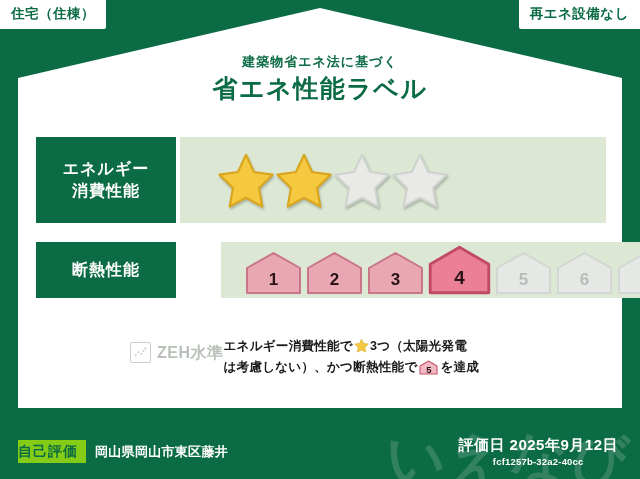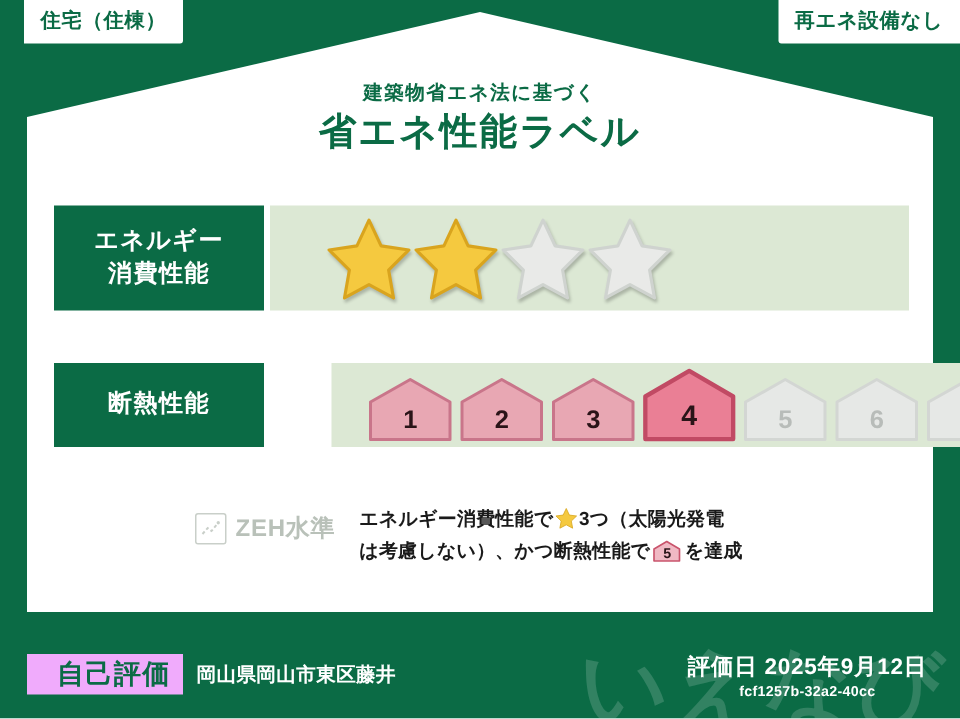--- a/index.html
+++ b/index.html
@@ -22,21 +22,21 @@
     background: #ffffff;
     color: #0b6b45;
     font-weight: bold;
     font-size: 13.5px;
     letter-spacing: 0.5px;
     padding: 7px 11px 8px 11px;
     white-space: nowrap;
     line-height: 1;
     z-index: 6;
   }
-  #badge-type { left: 16px; border-bottom-right-radius: 2px; }
+  #badge-type { left: 0; border-bottom-right-radius: 2px; }
   #badge-renewable { right: 0; border-bottom-left-radius: 2px; }
 
   
   #panel {
     position: absolute;
     left: 18px; top: 8px;
     width: 604px; height: 400px;
     background: #ffffff;
     clip-path: polygon(0% 17.5%, 50% 0%, 100% 17.5%, 100% 100%, 0% 100%);
     z-index: 2;
@@ -66,21 +66,21 @@
     line-height: 1.1;
   }
 
   
   .rating-row {
     position: absolute;
     display: flex;
     align-items: stretch;
     z-index: 4;
   }
-  #row-energy { left: 36px; top: 137px; width: 570px; height: 70px; }
+  #row-energy { left: 36px; top: 137px; width: 570px; height: 86px; }
   #row-insulation { left: 36px; top: 242px; width: 570px; height: 56px; gap: 41px; }
 
   .row-label {
     background: #0b6b45;
     color: #ffffff;
     font-weight: bold;
     font-size: 16px;
     letter-spacing: 1px;
     display: flex;
     flex-direction: column;
@@ -158,21 +158,20 @@
     background: #ffffff;
   }
   #zeh-label {
     color: #b9c1b9;
     font-size: 16px;
     font-weight: bold;
     letter-spacing: 0.5px;
     line-height: 1;
   }
   #note-text {
-    margin-left: 16px;
     color: #1a1a1a;
     font-size: 12.6px;
     font-weight: bold;
     line-height: 1.65;
     letter-spacing: 0.2px;
   }
   .inline-star { vertical-align: -3px; margin: 0 1px; }
   .inline-house {
     display: inline-block;
     vertical-align: -4px;
@@ -207,26 +206,26 @@
 
   
   #footer-left {
     position: absolute;
     left: 18px; bottom: 16px;
     display: flex;
     align-items: center;
     z-index: 5;
   }
   #self-eval-badge {
-    background: #f0abfc;
+    background: #84cc16;
     color: #0b6b45;
     font-weight: bold;
-    font-size: 18px;
+    font-size: 14px;
     letter-spacing: 1px;
-    padding: 4px 8px 5px 20px;
+    padding: 4px 8px 5px 0;
     line-height: 1;
   }
   #address {
     color: #ffffff;
     font-size: 13px;
     font-weight: bold;
     margin-left: 9px;
     letter-spacing: 0.3px;
     line-height: 1;
   }

